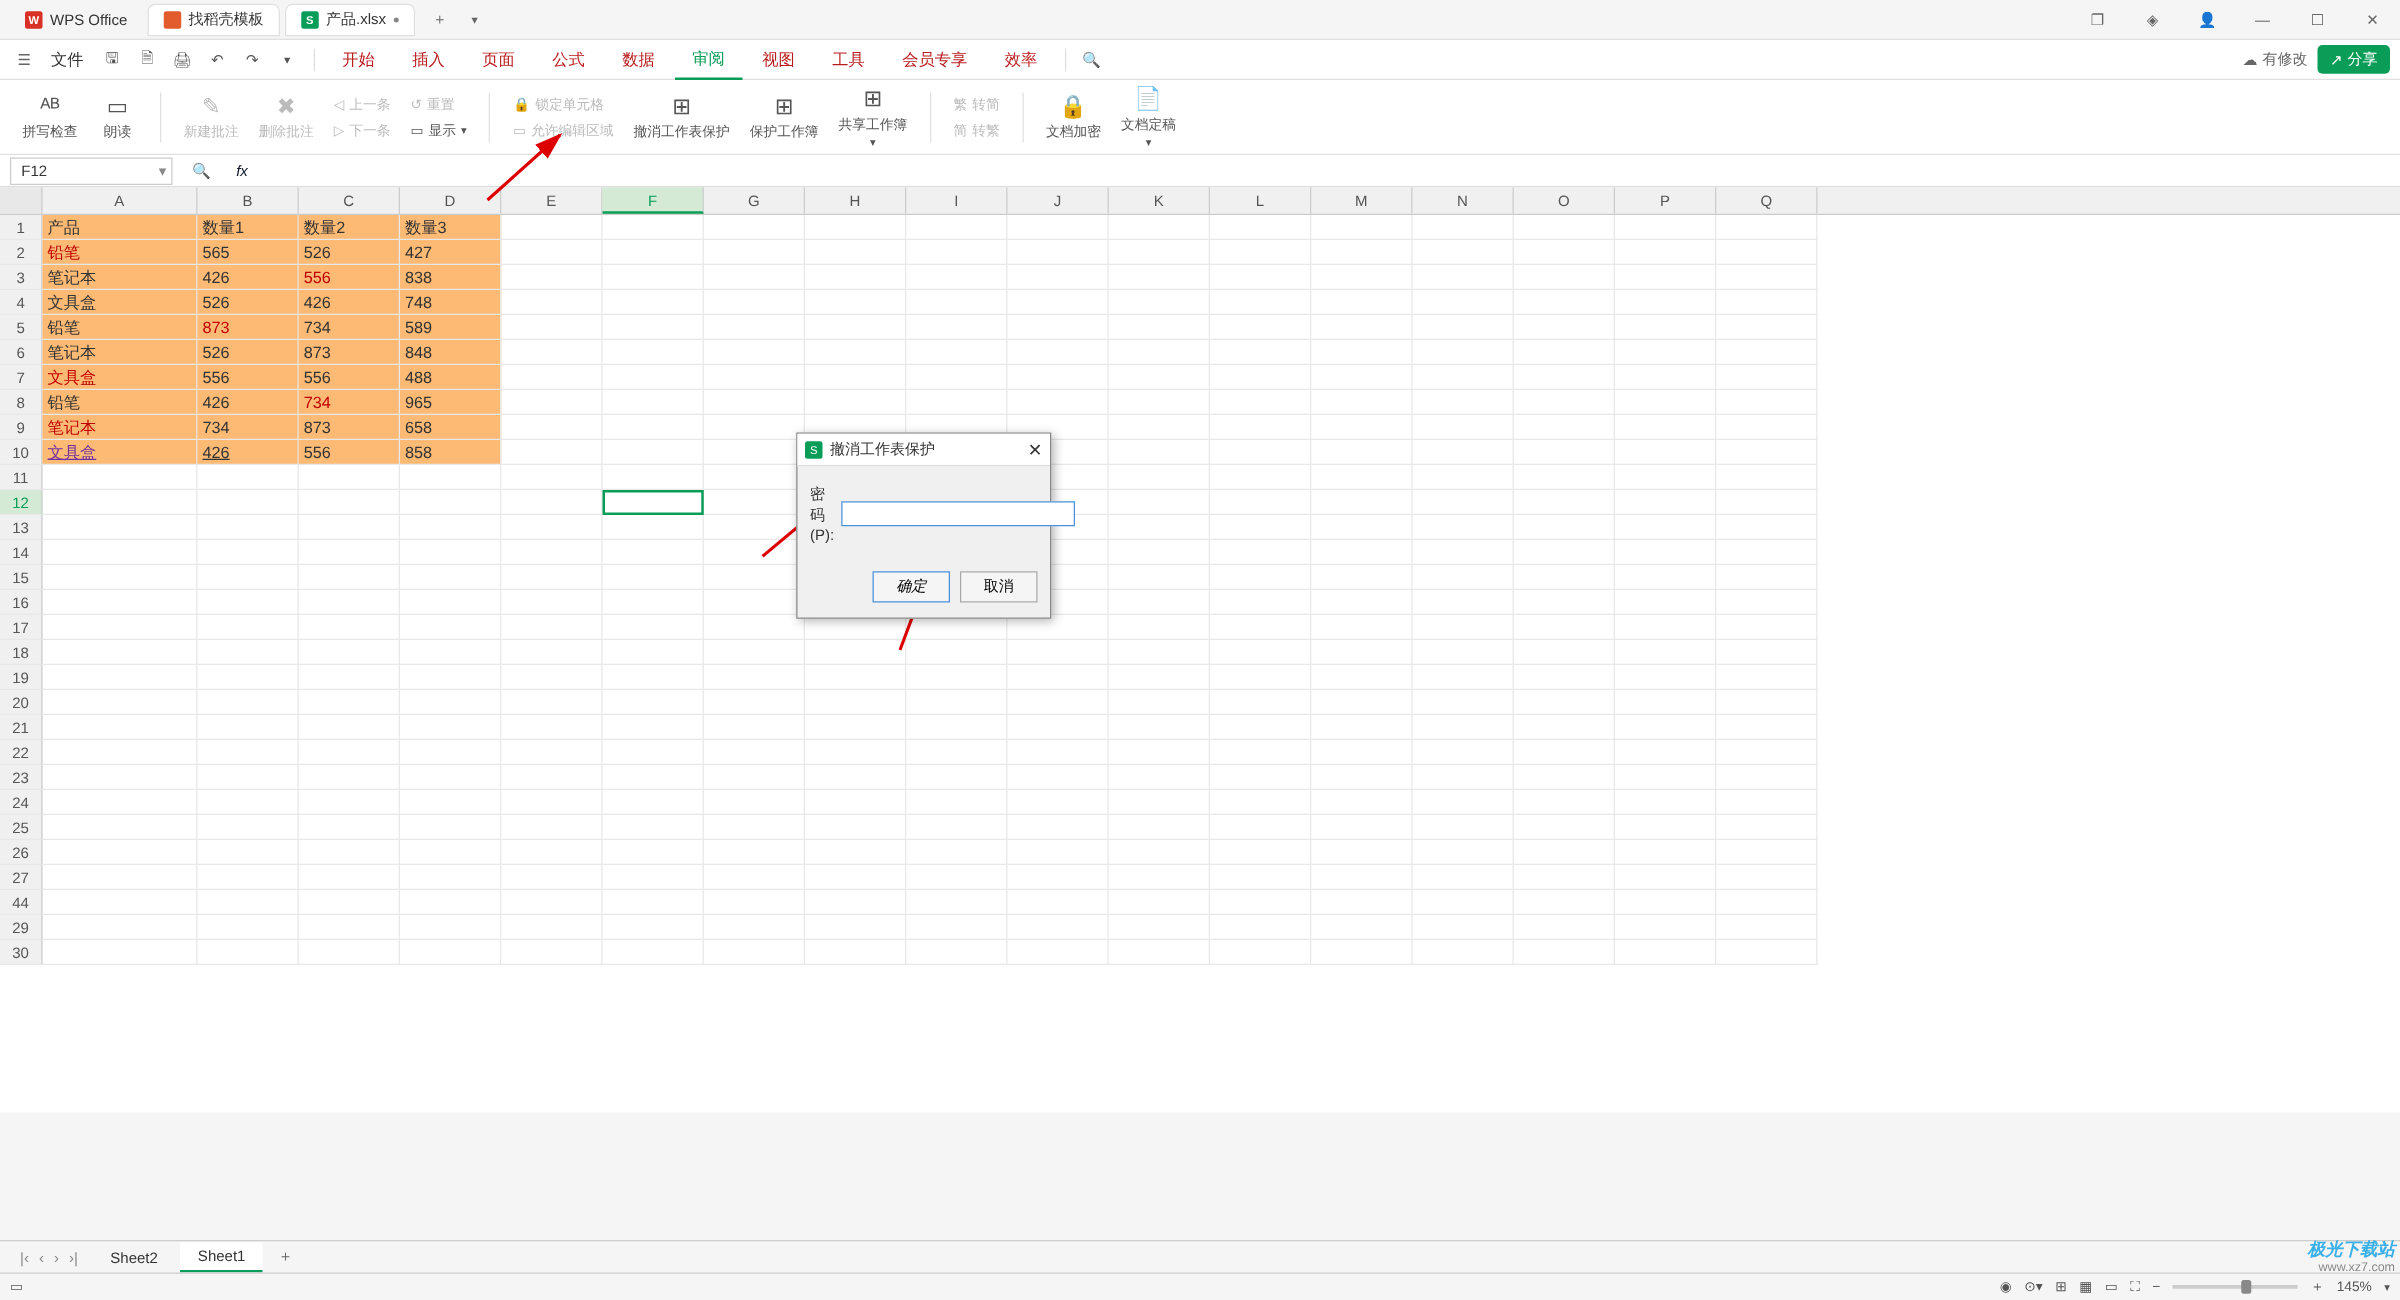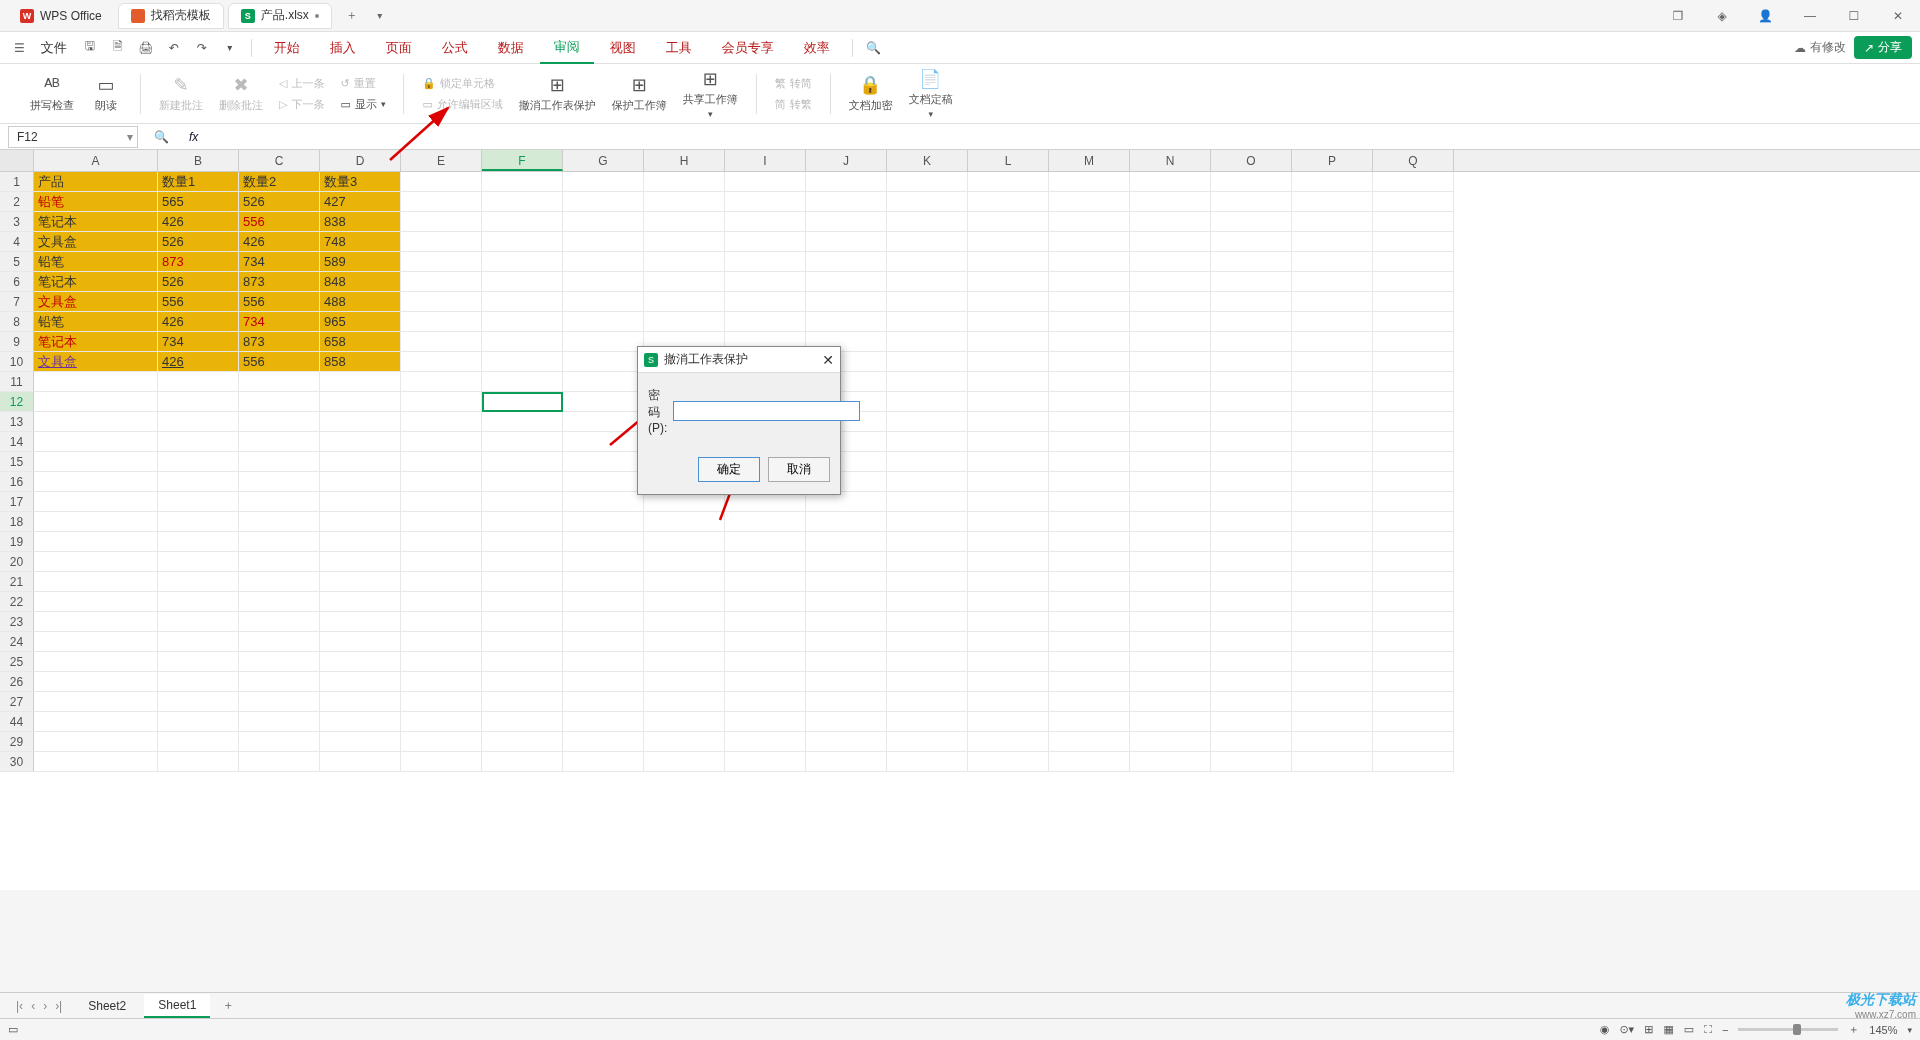--- a/index.html
+++ b/index.html
@@ -24,21 +24,21 @@
 .menu-file { padding: 0 8px; font-size: 13px; }
 .qat-btn { width: 26px; height: 26px; display: flex; align-items: center; justify-content: center; color: #555; }
 .menu-sep { width: 1px; height: 18px; background: #ddd; margin: 0 6px; }
 .menu-tab { padding: 0 14px; height: 32px; display: flex; align-items: center; font-size: 13px; color: #b91c1c; }
 .menu-tab.active { color: #0a9d58; border-bottom: 2px solid #0a9d58; }
 .menubar-right { margin-left: auto; display: flex; align-items: center; gap: 8px; }
 .has-changes { display: flex; align-items: center; gap: 4px; color: #666; font-size: 12px; }
 .share-btn { background: #0a9d58; color: #fff; padding: 3px 10px; border-radius: 4px; display: flex; align-items: center; gap: 4px; font-size: 12px; }
 
 
-.ribbon { height: 60px; background: #fff; display: flex; align-items: center; padding: 0 24px; border-bottom: 1px solid #e0e0e0; gap: 4px; }
+.ribbon { height: 60px; background: #fff; display: flex; align-items: center; padding: 0 12px; border-bottom: 1px solid #e0e0e0; gap: 4px; }
 .ribbon-btn { display: flex; flex-direction: column; align-items: center; justify-content: center; padding: 2px 6px; gap: 2px; color: #555; min-width: 44px; }
 .ribbon-btn.disabled { color: #bbb; }
 .ribbon-btn .icon { font-size: 18px; height: 22px; display: flex; align-items: center; }
 .ribbon-btn .label { font-size: 11px; white-space: nowrap; }
 .ribbon-sep { width: 1px; height: 40px; background: #e0e0e0; margin: 0 8px; }
 .ribbon-small { display: flex; align-items: center; gap: 4px; padding: 2px 6px; color: #555; font-size: 11px; }
 .ribbon-small.disabled { color: #bbb; }
 .ribbon-col { display: flex; flex-direction: column; gap: 2px; }
 
 
@@ -55,21 +55,21 @@
 .col-h { width: 81px; text-align: center; border-right: 1px solid #ccc; line-height: 22px; font-size: 12px; color: #555; }
 .col-h.wide { width: 124px; }
 .grid-body { display: flex; }
 .row-headers { display: flex; flex-direction: column; }
 .row-h { width: 34px; height: 20px; text-align: center; line-height: 20px; border-right: 1px solid #ccc; border-bottom: 1px solid #e8e8e8; background: #f0f0f0; font-size: 12px; color: #555; }
 .row-h.active { background: #d4ead4; color: #0a9d58; }
 .cells { position: relative; }
 .row { display: flex; height: 20px; }
 .cell { width: 81px; height: 20px; border-right: 1px solid #e8e8e8; border-bottom: 1px solid #e8e8e8; padding: 0 4px; line-height: 20px; font-size: 13px; overflow: hidden; white-space: nowrap; }
 .cell.wide { width: 124px; }
-.cell.data { background: #eab308; }
+.cell.data { background: #fdba74; }
 .cell.num { text-align: left; }
 .cell.red { color: #c00000; }
 .cell.purple { color: #7030a0; text-decoration: underline; }
 .cell.underline { text-decoration: underline; }
 .col-h.sel { background: #d4ead4; color: #0a9d58; border-bottom: 2px solid #0a9d58; }
 .selected-cell { position: absolute; border: 2px solid #0a9d58; pointer-events: none; }
 
 
 .sheettabs { position: absolute; bottom: 22px; left: 0; right: 0; height: 26px; background: #f5f5f5; display: flex; align-items: center; border-top: 1px solid #ccc; padding: 0 8px; gap: 4px; }
 .sheet-nav { display: flex; gap: 8px; color: #888; padding: 0 8px; }
@@ -84,21 +84,21 @@
 
 
 .dialog { position: absolute; left: 637px; top: 346px; width: 204px; background: #f0f0f0; border: 1px solid #888; box-shadow: 2px 2px 8px rgba(0,0,0,0.3); }
 .dialog-title { height: 26px; background: #fff; display: flex; align-items: center; padding: 0 6px; border-bottom: 1px solid #ddd; gap: 6px; }
 .dialog-title .icon { width: 14px; height: 14px; background: #0a9d58; color: #fff; font-size: 9px; display: flex; align-items: center; justify-content: center; border-radius: 2px; }
 .dialog-close { margin-left: auto; font-size: 14px; color: #333; }
 .dialog-body { padding: 14px 10px; display: flex; align-items: center; gap: 6px; }
 .dialog-body input { flex: 1; border: 1px solid #4a90d9; height: 20px; padding: 0 4px; outline: none; }
 .dialog-buttons { padding: 8px 10px 12px; display: flex; justify-content: flex-end; gap: 8px; }
 .dlg-btn { padding: 3px 18px; border: 1px solid #aaa; background: #f5f5f5; font-size: 12px; }
-.dlg-btn.primary { border: 1px solid #4a90d9; }
+.dlg-btn.primary { border: 1px solid #4a90d9; font-style: italic; }
 
 
 .watermark { position: absolute; right: 4px; bottom: 20px; color: #3bb0e8; font-size: 12px; display:flex; flex-direction:column; align-items:flex-end;}
 .watermark .logo { font-size:14px; font-weight:bold; font-style:italic;}
 .watermark .url { font-size:10px; color:#888;}
 
 svg.arrow-svg { position:absolute; overflow:visible; pointer-events:none;}
 </style>
 </head>
 <body>

